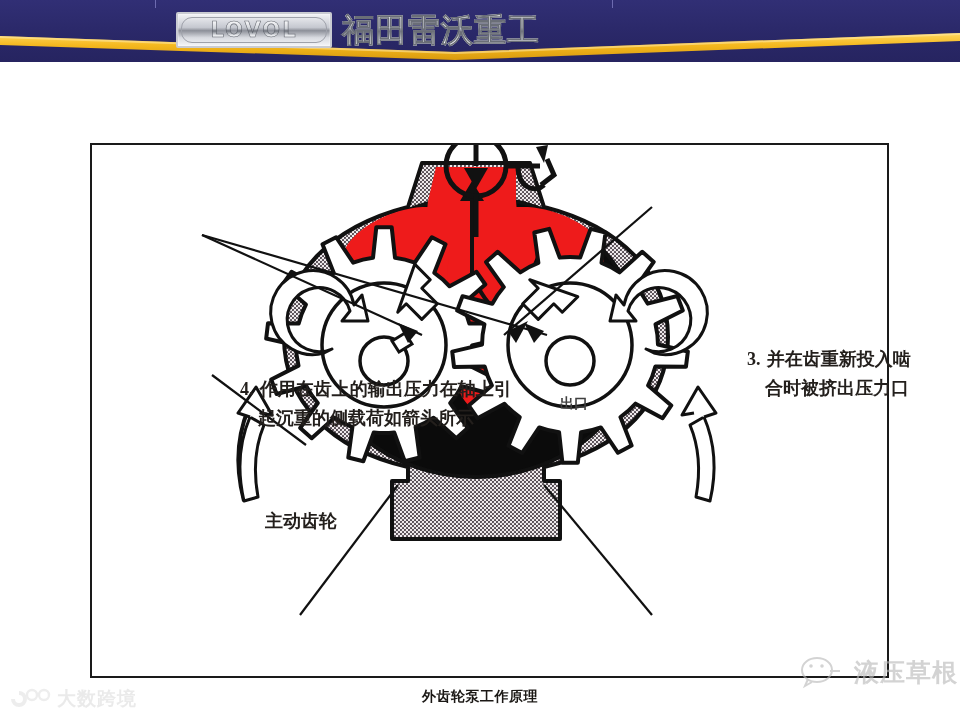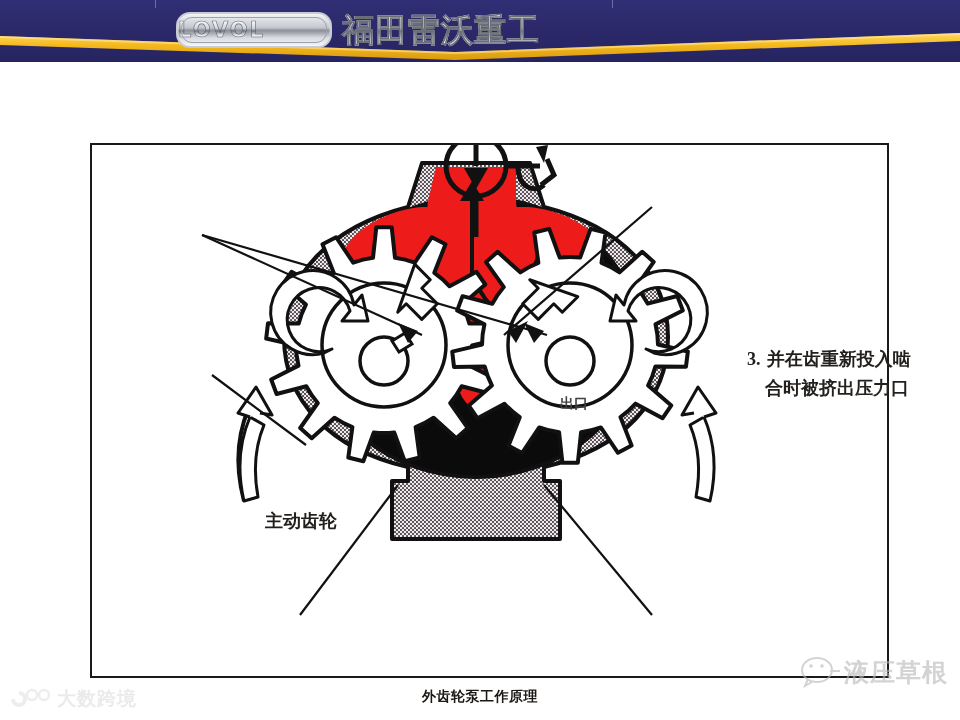--- a/index.html
+++ b/index.html
@@ -32,23 +32,23 @@
     position:absolute;left:612px;top:0;width:1px;height:8px;background:#6d6bb0;
   }
   #logo-wrap{
     position:absolute;left:176px;top:12px;height:36px;
     display:flex;align-items:center;gap:10px;
   }
   #logo-badge{
     position:relative;
     width:152px;height:32px;
     border:2px solid #c9cbd2;
-    border-radius:14px;
+    border-radius:2px;
     background:linear-gradient(180deg,#f2f3f6 0%,#c5c8d0 42%,#8d9099 52%,#d9dbe1 74%,#f4f5f8 100%);
-    display:flex;align-items:center;justify-content:flex-start;
+    display:flex;align-items:center;justify-content:center;
     box-shadow:0 0 0 1px rgba(255,255,255,.25) inset;
   }
   #logo-badge .inner-ring{
     position:absolute;left:3px;top:3px;right:3px;bottom:3px;
     border:1px solid #9ea1aa;border-radius:11px;
     pointer-events:none;
   }
   #logo-text{
     font-family:"DejaVu Sans", sans-serif;
     font-weight:bold;font-size:21px;letter-spacing:2px;
@@ -110,21 +110,21 @@
     position:absolute;left:8px;top:686px;
     display:flex;align-items:center;gap:5px;
     opacity:.5;
   }
   #wm-left .wm-txt{
     font-family:"DejaVu Sans", sans-serif;
     font-size:19px;font-weight:bold;color:#d6d6d6;letter-spacing:1px;
   }
   #wm-right{
     position:absolute;left:800px;top:655px;
-    display:flex;align-items:center;gap:2px;
+    display:flex;align-items:center;gap:12px;
     opacity:.62;
   }
   #wm-right .wm-txt{
     font-family:"DejaVu Sans", sans-serif;
     font-size:25px;font-weight:bold;color:#b9b9b9;letter-spacing:1px;
   }
 </style>
 </head>
 <body>
 
@@ -300,20 +300,22 @@
       <path d="M416,186 L436,176 L424,198 Z" fill="#111" stroke="none"></path>
 
       <path d="M120,230 L214,300"></path>
 
       <path d="M208,470 L306,340"></path>
 
       <path d="M560,470 L452,340"></path>
     </g>
   </svg>
 
+  <div class="callout" id="c4"><span class="num">4.</span> <span>作用在齿上的输出压力在轴上引</span>
+<span style="padding-left:18px">起沉重的侧载荷如箭头所示</span></div>
 
   <div class="callout" id="c3"><span class="num">3.</span> <span>并在齿重新投入啮</span>
 <span style="padding-left:18px">合时被挤出压力口</span></div>
 
   <div class="callout" id="c-drive">主动齿轮</div>
 
   <div class="port-label" id="lbl-out">出口</div>
 
 </div>
 

